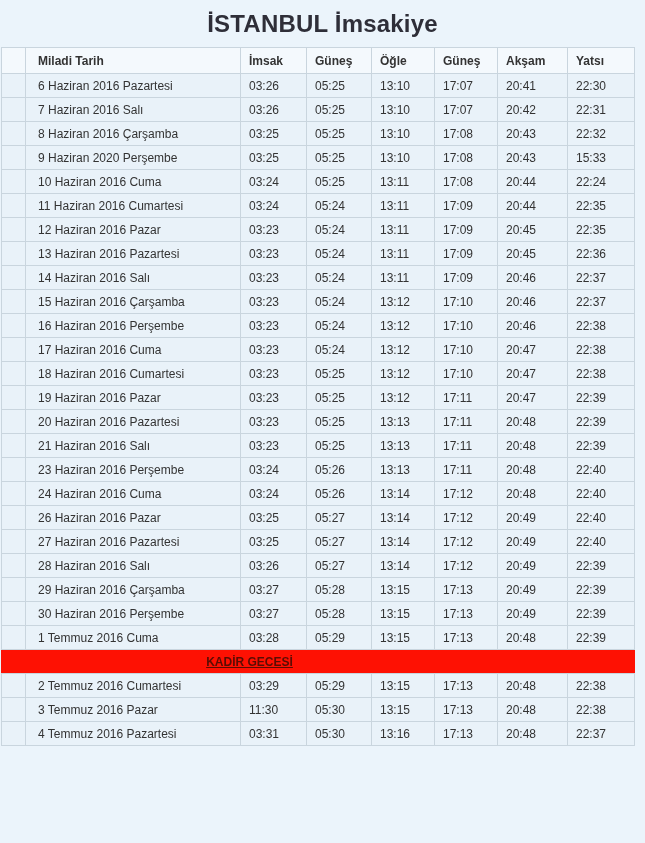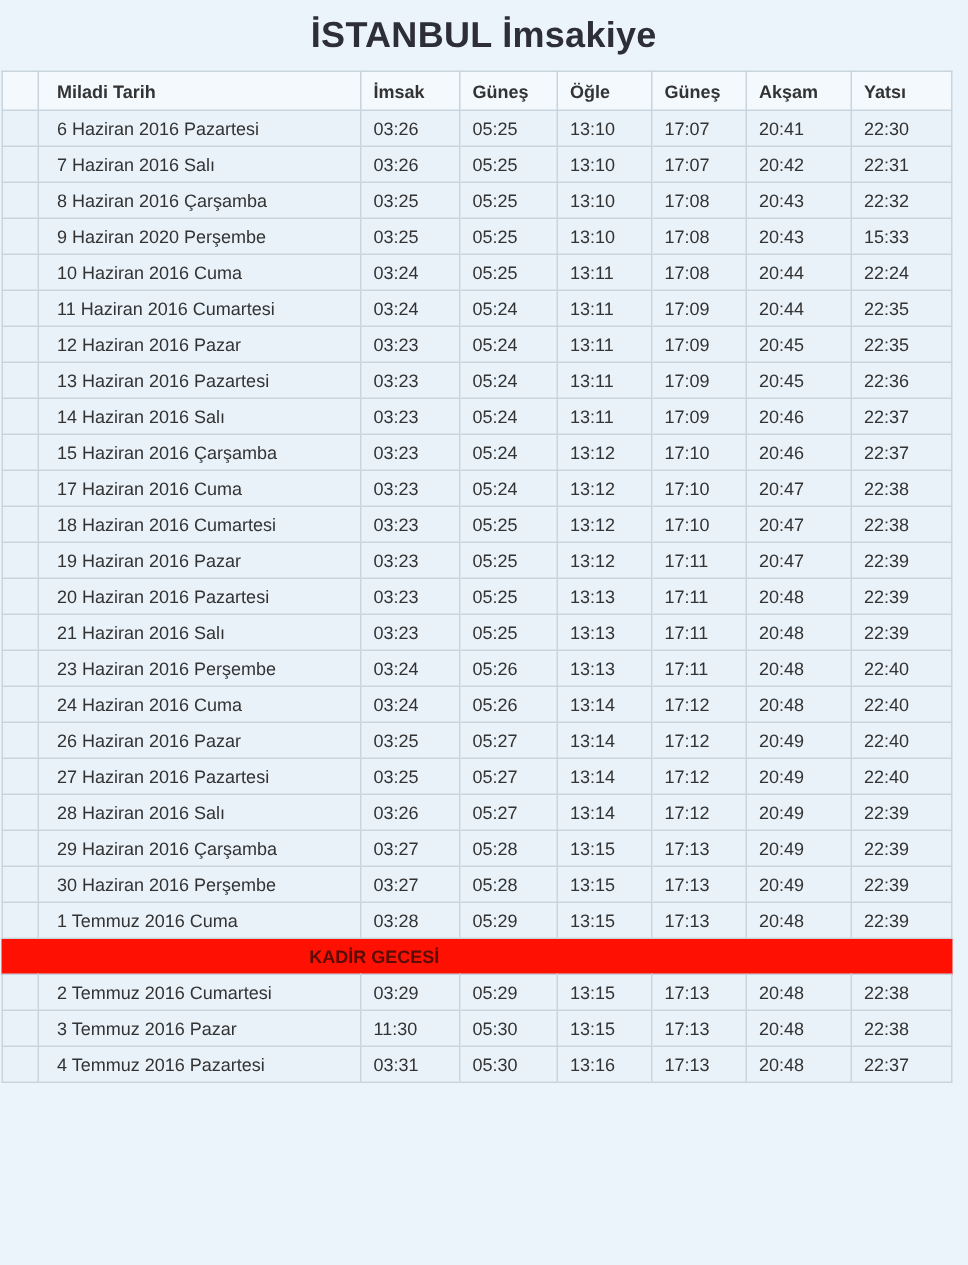--- a/index.html
+++ b/index.html
@@ -60,20 +60,21 @@
   .imsakiye th.c-narrow, .imsakiye td.c-narrow { padding: 0; }
   .imsakiye th.c-date, .imsakiye td.c-date { padding-left: 12px; margin-top: 40px; }
   tr.banner-row td {
     background: var(--banner-bg);
     color: var(--banner-text);
     font-weight: bold;
     text-align: center;
     padding: 0;
     border-left: 1px solid var(--banner-bg);
     border-right: 1px solid var(--banner-bg);
+    text-decoration: underline;
   }
 </style>
 </head>
 <body>
 
 <div class="page">
   <div class="title-band">
     <h1>İSTANBUL İmsakiye</h1>
   </div>
 
@@ -196,20 +197,30 @@
           <td class="c-date">15 Haziran 2016 Çarşamba</td>
           <td>03:23</td>
           <td>05:24</td>
           <td>13:12</td>
           <td>17:10</td>
           <td>20:46</td>
           <td>22:37</td>
         </tr>
         <tr>
           <td class="c-narrow"></td>
+          <td class="c-date">16 Haziran 2016 Perşembe</td>
+          <td>03:23</td>
+          <td>05:24</td>
+          <td>13:12</td>
+          <td>17:10</td>
+          <td>20:46</td>
+          <td>22:38</td>
+        </tr>
+        <tr>
+          <td class="c-narrow"></td>
           <td class="c-date">17 Haziran 2016 Cuma</td>
           <td>03:23</td>
           <td>05:24</td>
           <td>13:12</td>
           <td>17:10</td>
           <td>20:47</td>
           <td>22:38</td>
         </tr>
         <tr>
           <td class="c-narrow"></td>

